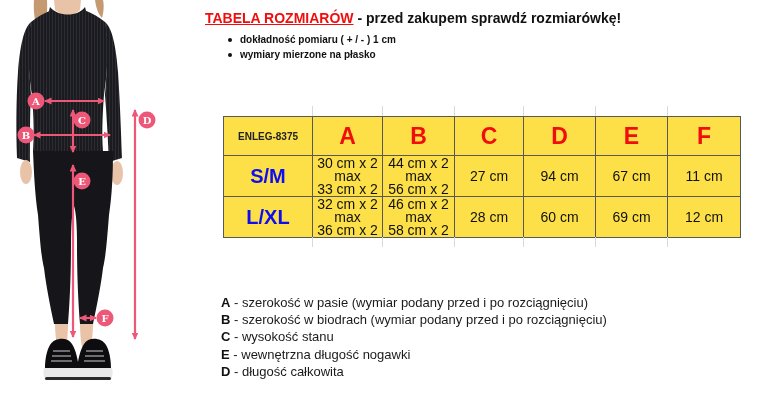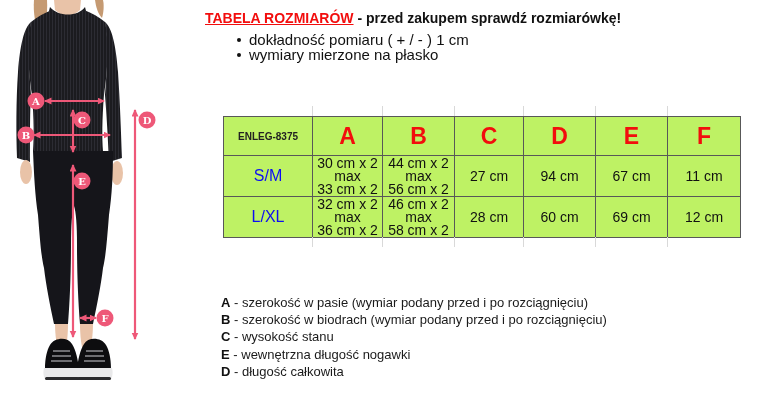--- a/index.html
+++ b/index.html
@@ -24,32 +24,32 @@
   .cls-outsole{fill:#2a2a2c}
   .cls-lace{stroke:#cfcfd4;stroke-width:1;fill:none}
   .arrow-line{stroke:var(--pink);stroke-width:2.2;fill:none}
   .ah-fill{fill:var(--pink)}
   .pt-circle{fill:var(--pink)}
   .pt-letter{fill:#fff;font-family:"DejaVu Serif",serif;font-size:10px;font-weight:bold;text-anchor:middle}
 
   
   .title{position:absolute;left:205px;top:10px;font-size:14px;font-weight:bold;color:#111;white-space:nowrap}
   .title .red{color:var(--red);text-decoration:underline}
-  .bullets{position:absolute;left:235px;top:32px;font-size:15px;font-weight:normal;color:#111;line-height:15px}
+  .bullets{position:absolute;left:226px;top:32px;font-size:10px;font-weight:bold;color:#111;line-height:15px}
   .bullets .b-line{position:relative;padding-left:14px;white-space:nowrap}
   .bullets .b-line::before{content:"";position:absolute;left:2px;top:5.5px;width:4px;height:4px;border-radius:50%;background:#111}
 
   
-  .size-table{position:absolute;left:223px;top:116px;width:517px;height:121px;border-collapse:collapse;table-layout:fixed;background:#bef264}
+  .size-table{position:absolute;left:223px;top:116px;width:517px;height:121px;border-collapse:collapse;table-layout:fixed;background:#fde047}
   .size-table td,.size-table th{border:1px solid var(--table_border);text-align:center;vertical-align:middle;padding:0;overflow:hidden}
   .size-table tr.head{height:39px}
   .size-table tr.data{height:41px}
   .code{font-size:10px;font-weight:bold;color:#222}
   .letter{color:var(--red);font-size:23px;font-weight:bold;font-family:"Liberation Sans",sans-serif}
-  .size{color:var(--blue);font-size:16px;font-weight:normal}
+  .size{color:var(--blue);font-size:20px;font-weight:bold}
   .val{font-size:14px;font-weight:normal;color:#111;white-space:pre-line;line-height:13px}
   .tick{position:absolute;width:1px;height:10px;background:var(--tick)}
 
   
   .legend{position:absolute;left:221px;top:294px;font-size:13px;color:#1a1a1a;line-height:17.2px}
   .legend .l-line{white-space:nowrap}
   .legend b{font-weight:bold;color:#111}
 </style>
 </head>
 <body>

